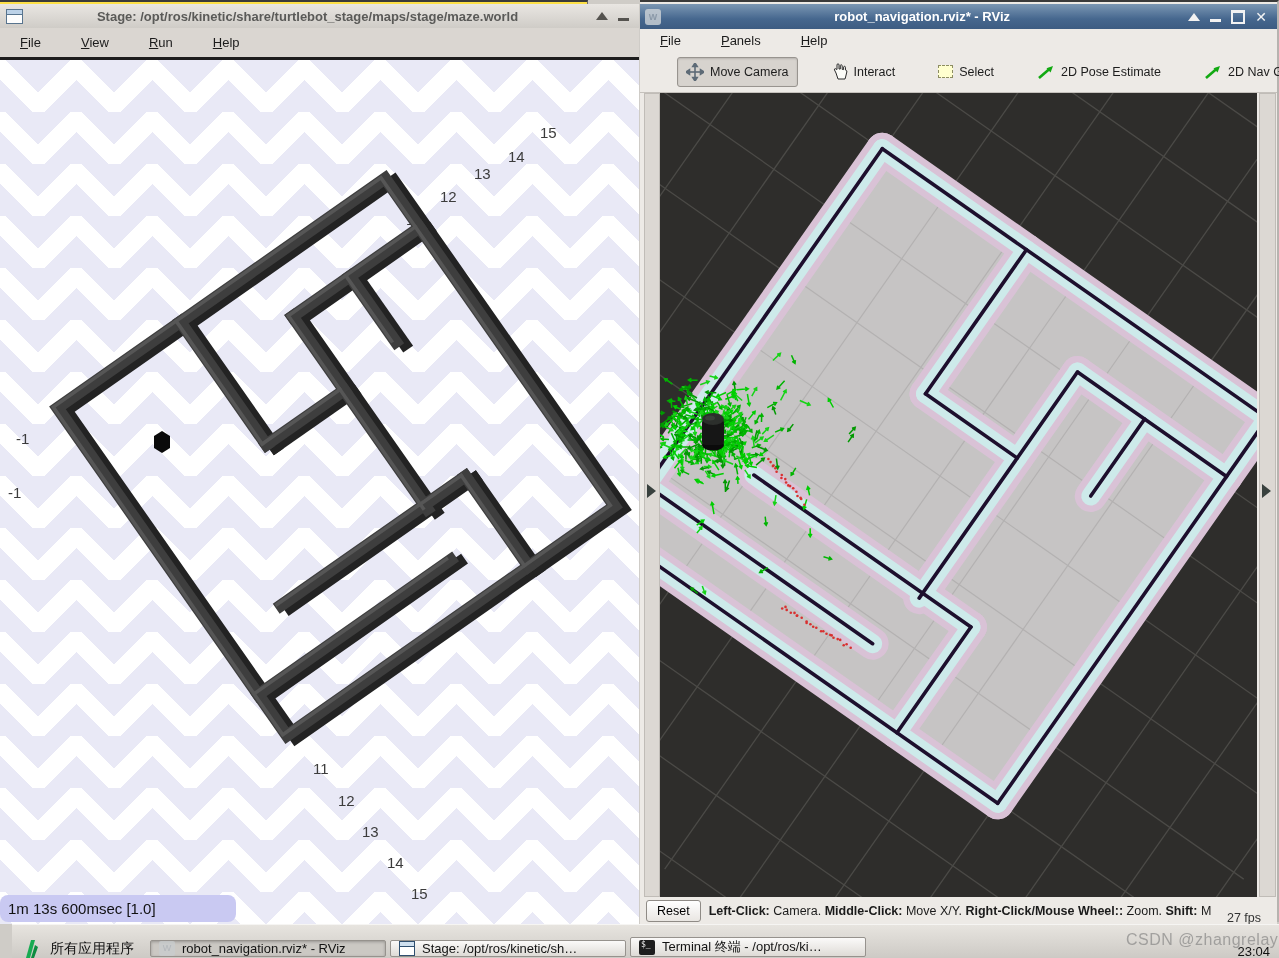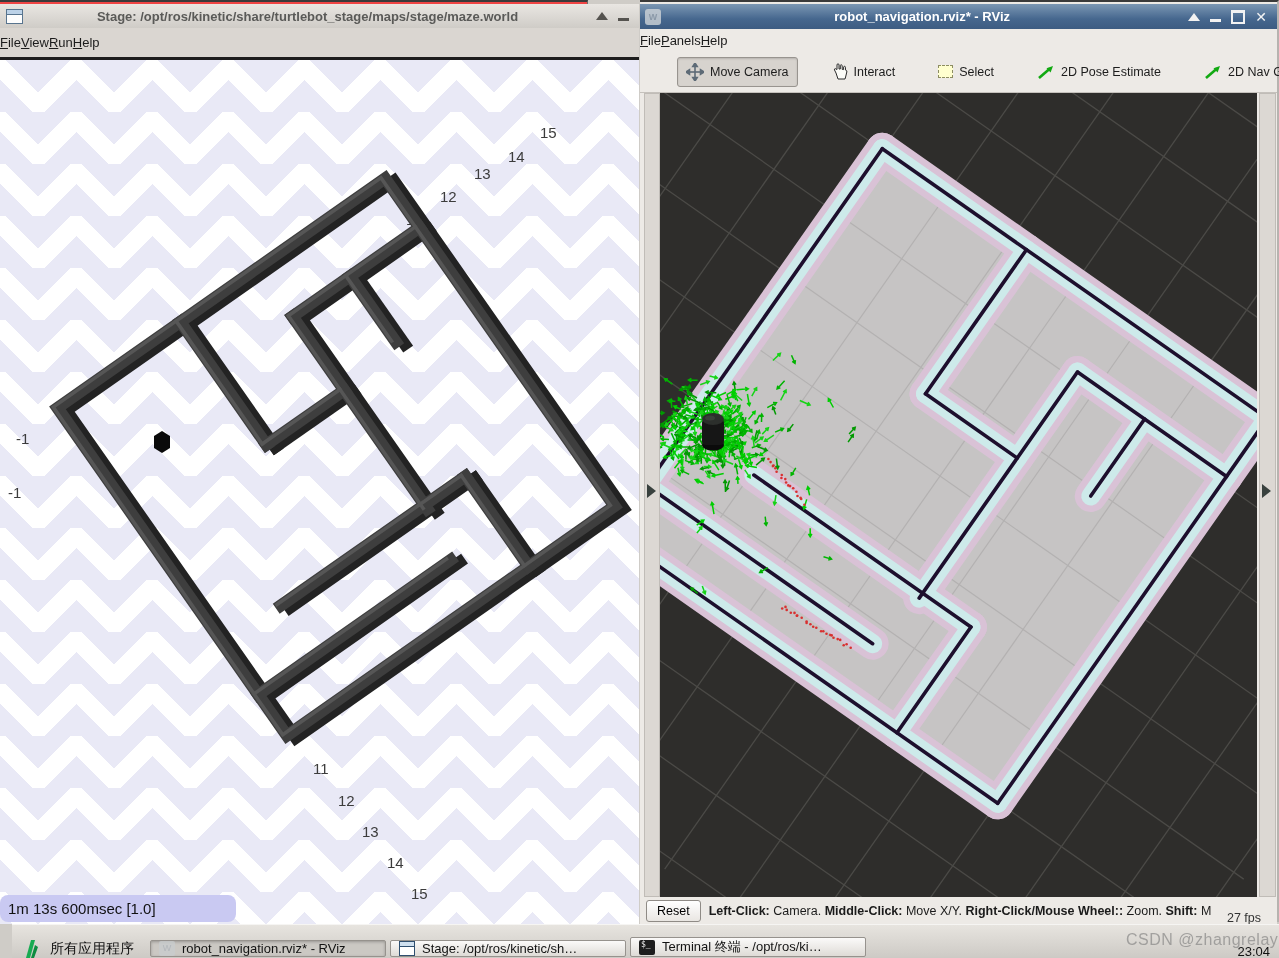--- a/index.html
+++ b/index.html
@@ -1,37 +1,37 @@
 <!DOCTYPE html>
 <html><head>
 <meta charset="utf-8">
 <style>
   html,body{margin:0;padding:0;background:#222;}
   #screen{position:relative;width:1279px;height:958px;overflow:hidden;
     font-family:"Liberation Sans","DejaVu Sans",sans-serif;background:#cfccc7;}
   .abs{position:absolute;}
 
   
-  #stage-win{left:0;top:0;width:588px;height:922px;background:#ef4444;border-right:1px solid #6f6c68;box-sizing:border-box;border-top:2px solid #3a3a3a;}
+  #stage-win{left:0;top:0;width:588px;height:922px;background:#fde047;border-right:1px solid #6f6c68;box-sizing:border-box;border-top:2px solid #3a3a3a;}
   #stage-title{left:0;top:2px;width:639px;height:24px;background:linear-gradient(#e9e6e2,#cfccc7);
     display:flex;align-items:center;border-bottom:1px solid #b3afab;}
   #stage-title .ttl{flex:1;text-align:center;font-size:13px;font-weight:bold;color:#5a5a58;
     white-space:nowrap;overflow:hidden;}
   .win-icon{width:15px;height:13px;background:#fdfdfd;border:1px solid #58748e;margin:0 6px;}
   .win-icon .bar{height:4px;background:#bcd2e8;border-bottom:1px solid #58748e;}
   .tbtns{display:flex;align-items:center;gap:10px;margin:0 10px;}
   .tri-up{width:0;height:0;border-left:6px solid transparent;border-right:6px solid transparent;border-bottom:8px solid #55534f;}
   .tri-up.w{border-bottom-color:#f2f2f2;}
   .minus{width:11px;height:3px;background:#55534f;margin-top:7px;}
   .minus.w{background:#f2f2f2;}
   .restore{width:10px;height:9px;border:2px solid #f2f2f2;border-top-width:3px;}
   .xbtn{color:#f4f4f4;font-size:14px;font-weight:bold;line-height:12px;}
   #stage-menu{left:0;top:26px;width:639px;height:29px;background:#dad6d1;display:flex;align-items:center;
     border-bottom:3px solid #1d1d1d;}
-  .menu-item{font-size:13px;color:#1c1c1c;padding:0 0;}
+  .menu-item{font-size:13px;color:#1c1c1c;padding:0 20px;}
   .accel{text-decoration:underline;}
 
   #stage-canvas{left:0;top:58px;width:639px;height:864px;overflow:hidden;
     background-color:#fff;
     background-image:
       linear-gradient(135deg,#e9e9f6 25%,transparent 25%),
       linear-gradient(225deg,#e9e9f6 25%,transparent 25%),
       linear-gradient(45deg,#e9e9f6 25%,transparent 25%),
       linear-gradient(315deg,#e9e9f6 25%,#fff 25%);
     background-position:38px 0,38px 0,0 0,0 0;

